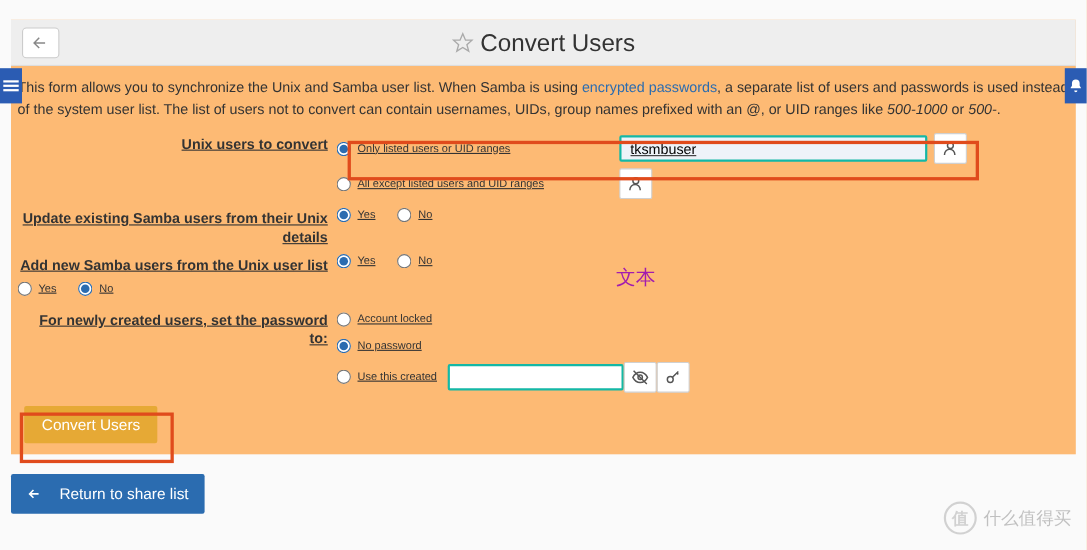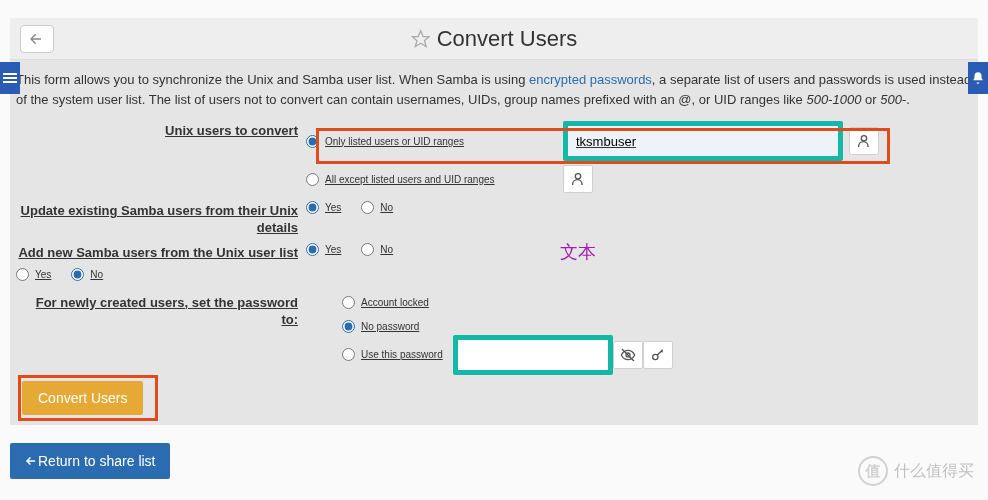--- a/index.html
+++ b/index.html
@@ -17,35 +17,35 @@
 .content { padding: 10px 6px; }
 .desc { font-size: 13px; line-height: 1.5; margin-bottom: 10px; }
 .desc a { color: #2b6cb0; text-decoration: none; }
 .desc .ital { font-style: italic; }
 .form-area { display: flex; flex-direction: column; gap: 4px; }
 .row { display: flex; align-items: flex-start; text-decoration: underline; }
 .label-col { width: 290px; text-align: right; padding-right: 8px; font-weight: 600; font-size: 13px; line-height: 1.3; padding-top: 4px; }
 .control-col { flex: 1; display: flex; align-items: center; gap: 6px; padding: 2px 0; }
 .radio { width: 13px; height: 13px; accent-color: #2b6cb0; }
 .radio-label { font-size: 10px; margin-right: 14px; }
-.text-input { height: 40px; border: 5px solid #14b8a6; border-radius: 2px; padding: 0 8px; font-size: 13px; width: 280px; }
+.text-input { height: 24px; border: 2px solid #14b8a6; border-radius: 2px; padding: 0 8px; font-size: 13px; width: 280px; }
 .icon-btn { width: 30px; height: 28px; border: 1px solid #d0d0d0; background: #fff; border-radius: 2px; display: inline-flex; align-items: center; justify-content: center; }
 .hl-box { border: 3px solid #e04b1c; position: absolute; pointer-events: none; z-index: 5; }
 .hl-row1 { left: 316px; top: 128px; width: 574px; height: 36px; }
 .hl-btn { left: 18px; top: 375px; width: 140px; height: 46px; }
 .annot { position: absolute; color: #a21caf; font-size: 18px; left: 560px; top: 240px; z-index: 5; }
 .convert-btn { background: #e6a935; color: #fff; border: none; padding: 9px 16px; font-size: 14px; border-radius: 2px; margin: 10px 0 0 6px; cursor: pointer; }
-.return-btn { background: #2b6cb0; color: #fff; border: none; padding: 10px 14px; font-size: 14px; border-radius: 2px; margin: 18px 0 0 0; display: inline-flex; align-items: center; gap: 0; cursor: pointer; }
+.return-btn { background: #2b6cb0; color: #fff; border: none; padding: 10px 14px; font-size: 14px; border-radius: 2px; margin: 18px 0 0 0; display: inline-flex; align-items: center; gap: 16px; cursor: pointer; }
 .radio-line { display: flex; align-items: center; height: 24px; }
-.section-b { margin-top: 4px; gap: 36px; }
+.section-b { margin-top: 4px; }
 .watermark { position: absolute; right: 14px; bottom: 14px; opacity: 0.5; display: flex; align-items: center; gap: 6px; color: #888; font-size: 16px; }
 .wm-circle { width: 30px; height: 30px; border-radius: 50%; border: 2px solid #aaa; display: flex; align-items: center; justify-content: center; font-weight: bold; color: #aaa; font-size: 15px; }
 svg.ico { width: 16px; height: 16px; }
 .bell-ico { width: 14px; height: 14px; fill: #fff; }
-.content-box { background: #e5e5e5; }
+.content-box { background: #fdba74; }
 </style>
 </head>
 <body>
 
 <div class="side-tab-left">
     <div class="ham-line"></div>
   </div>
 <div class="side-tab-right">
   <svg class="bell-ico" viewBox="0 0 24 24">
       <path d="M12 2a6 6 0 0 0-6 6v4l-2 3v1h16v-1l-2-3V8a6 6 0 0 0-6-6zm0 20a2.5 2.5 0 0 0 2.5-2.5h-5A2.5 2.5 0 0 0 12 22z"></path>
@@ -136,21 +136,21 @@
             <div class="radio-line">
                 <input type="radio" class="radio" name="pw" style="">
                 <span class="radio-label" style="margin-left:6px">Account locked</span>
               </div>
             <div class="radio-line">
                 <input type="radio" class="radio" name="pw" checked="" style="">
                 <span class="radio-label" style="margin-left:6px">No password</span>
               </div>
             <div class="radio-line" style="height:32px">
               <input type="radio" class="radio" name="pw" style="">
-              <span class="radio-label" style="margin-left:6px;margin-right:10px">Use this password</span>
+              <span class="radio-label" style="margin-left:6px;margin-right:10px">Use this created</span>
               <input type="password" class="text-input" style="width: 160px;">
               <button class="icon-btn">
                 <svg class="ico" viewBox="0 0 24 24" fill="none" stroke="#555" stroke-width="2">
                     <path d="M2 12s3.5-7 10-7 10 7 10 7-3.5 7-10 7-10-7-10-7z"></path>
                     <circle cx="12" cy="12" r="3"></circle>
                     <line x1="3" y1="3" x2="21" y2="21"></line>
                   </svg>
               </button>
               <button class="icon-btn">
                 <svg class="ico" viewBox="0 0 24 24" fill="none" stroke="#555" stroke-width="2">

